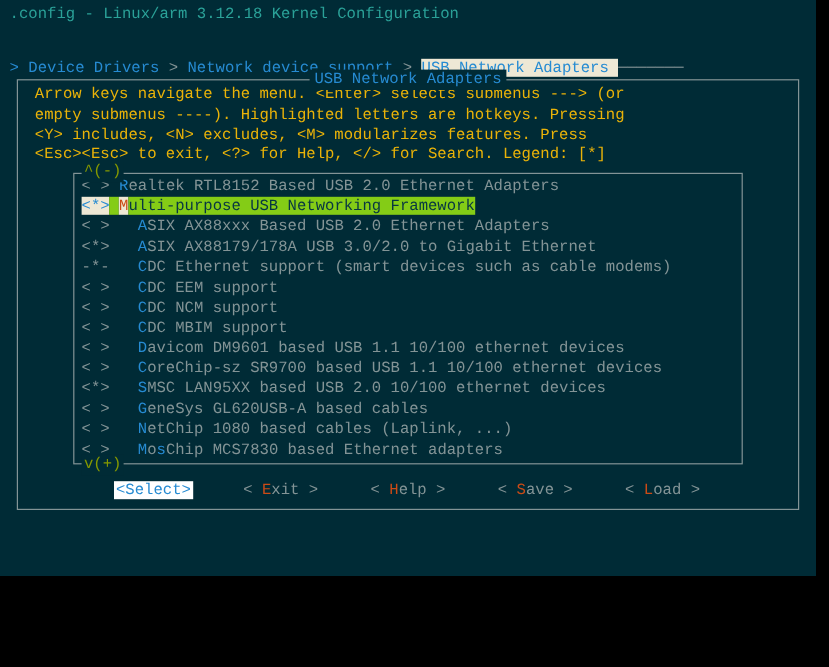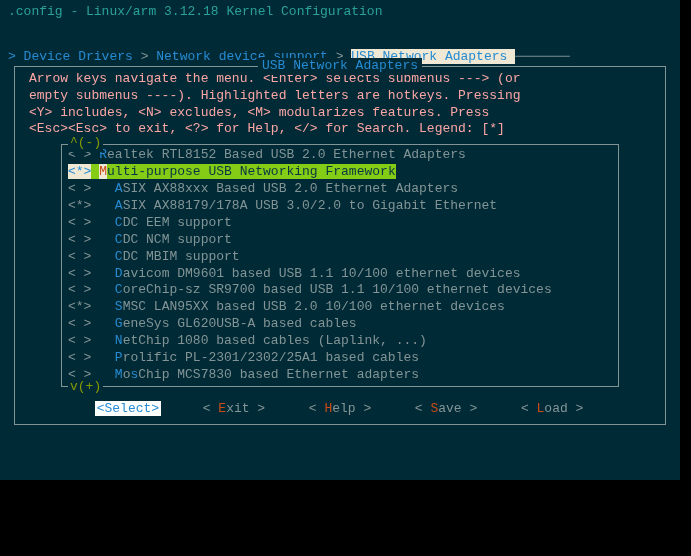--- a/index.html
+++ b/index.html
@@ -42,21 +42,21 @@
     position: relative;
   }
   .box-title {
     position: absolute;
     top: -9px; left: 50%;
     transform: translateX(-50%);
     background: #002b36;
     color: #268bd2;
     padding: 0 4px;
   }
-  .help-text { color: #fca5a5; padding: 2px 4px; }
+  .help-text { color: #eab308; padding: 2px 4px; }
   .inner-box {
     border: 1px solid #839496;
     margin: 4px 36px 2px 36px;
     padding: 2px 0;
     position: relative;
   }
   .scroll-up {
     position: absolute;
     top: -10px; left: 6px;
     color: #859900;
@@ -120,29 +120,29 @@
       <div>&lt;Esc&gt;&lt;Esc&gt; to exit, &lt;?&gt; for Help, &lt;/&gt; for Search.  Legend: [*]</div>
     </div>
 
     <div class="inner-box">
       <div class="scroll-up">^(-)</div>
       <div id="items">
           <div class="item">&lt; &gt; <span class="hot">R</span>ealtek RTL8152 Based USB 2.0 Ethernet Adapters</div>
           <div class="item selected"><span class="sel-state">&lt;*&gt;</span><span class="sel-text"> </span><span class="sel-hot">M</span><span class="sel-text">ulti-purpose USB Networking Framework</span></div>
           <div class="item">&lt; &gt;   <span class="hot">A</span>SIX AX88xxx Based USB 2.0 Ethernet Adapters</div>
           <div class="item">&lt;*&gt;   <span class="hot">A</span>SIX AX88179/178A USB 3.0/2.0 to Gigabit Ethernet</div>
+          <div class="item">-*-   <span class="hot">C</span>DC Ethernet support (smart devices such as cable modems)</div>
           <div class="item">&lt; &gt;   <span class="hot">C</span>DC EEM support</div>
           <div class="item">&lt; &gt;   <span class="hot">C</span>DC NCM support</div>
           <div class="item">&lt; &gt;   <span class="hot">C</span>DC MBIM support</div>
           <div class="item">&lt; &gt;   <span class="hot">D</span>avicom DM9601 based USB 1.1 10/100 ethernet devices</div>
           <div class="item">&lt; &gt;   <span class="hot">C</span>oreChip-sz SR9700 based USB 1.1 10/100 ethernet devices</div>
           <div class="item">&lt;*&gt;   <span class="hot">S</span>MSC LAN95XX based USB 2.0 10/100 ethernet devices</div>
           <div class="item">&lt; &gt;   <span class="hot">G</span>eneSys GL620USB-A based cables</div>
           <div class="item">&lt; &gt;   <span class="hot">N</span>etChip 1080 based cables (Laplink, ...)</div>
-          <div class="item">&lt; &gt;   <span class="hot">P</span>rolific PL-2301/2302/25A1 based cables</div>
           <div class="item">&lt; &gt;   <span class="hot">M</span>o<span class="hot">s</span>Chip MCS7830 based Ethernet adapters</div>
         </div>
       <div class="scroll-down">v(+)</div>
     </div>
 
     <div class="buttons">
       <span class="btn sel"><span>&lt;</span><span>S</span><span>elect&gt;</span></span>
       <span class="btn-sep"></span>
       <span class="btn"><span>&lt; </span><span class="hot">E</span><span>xit &gt;</span></span>
       <span class="btn-sep"></span>

